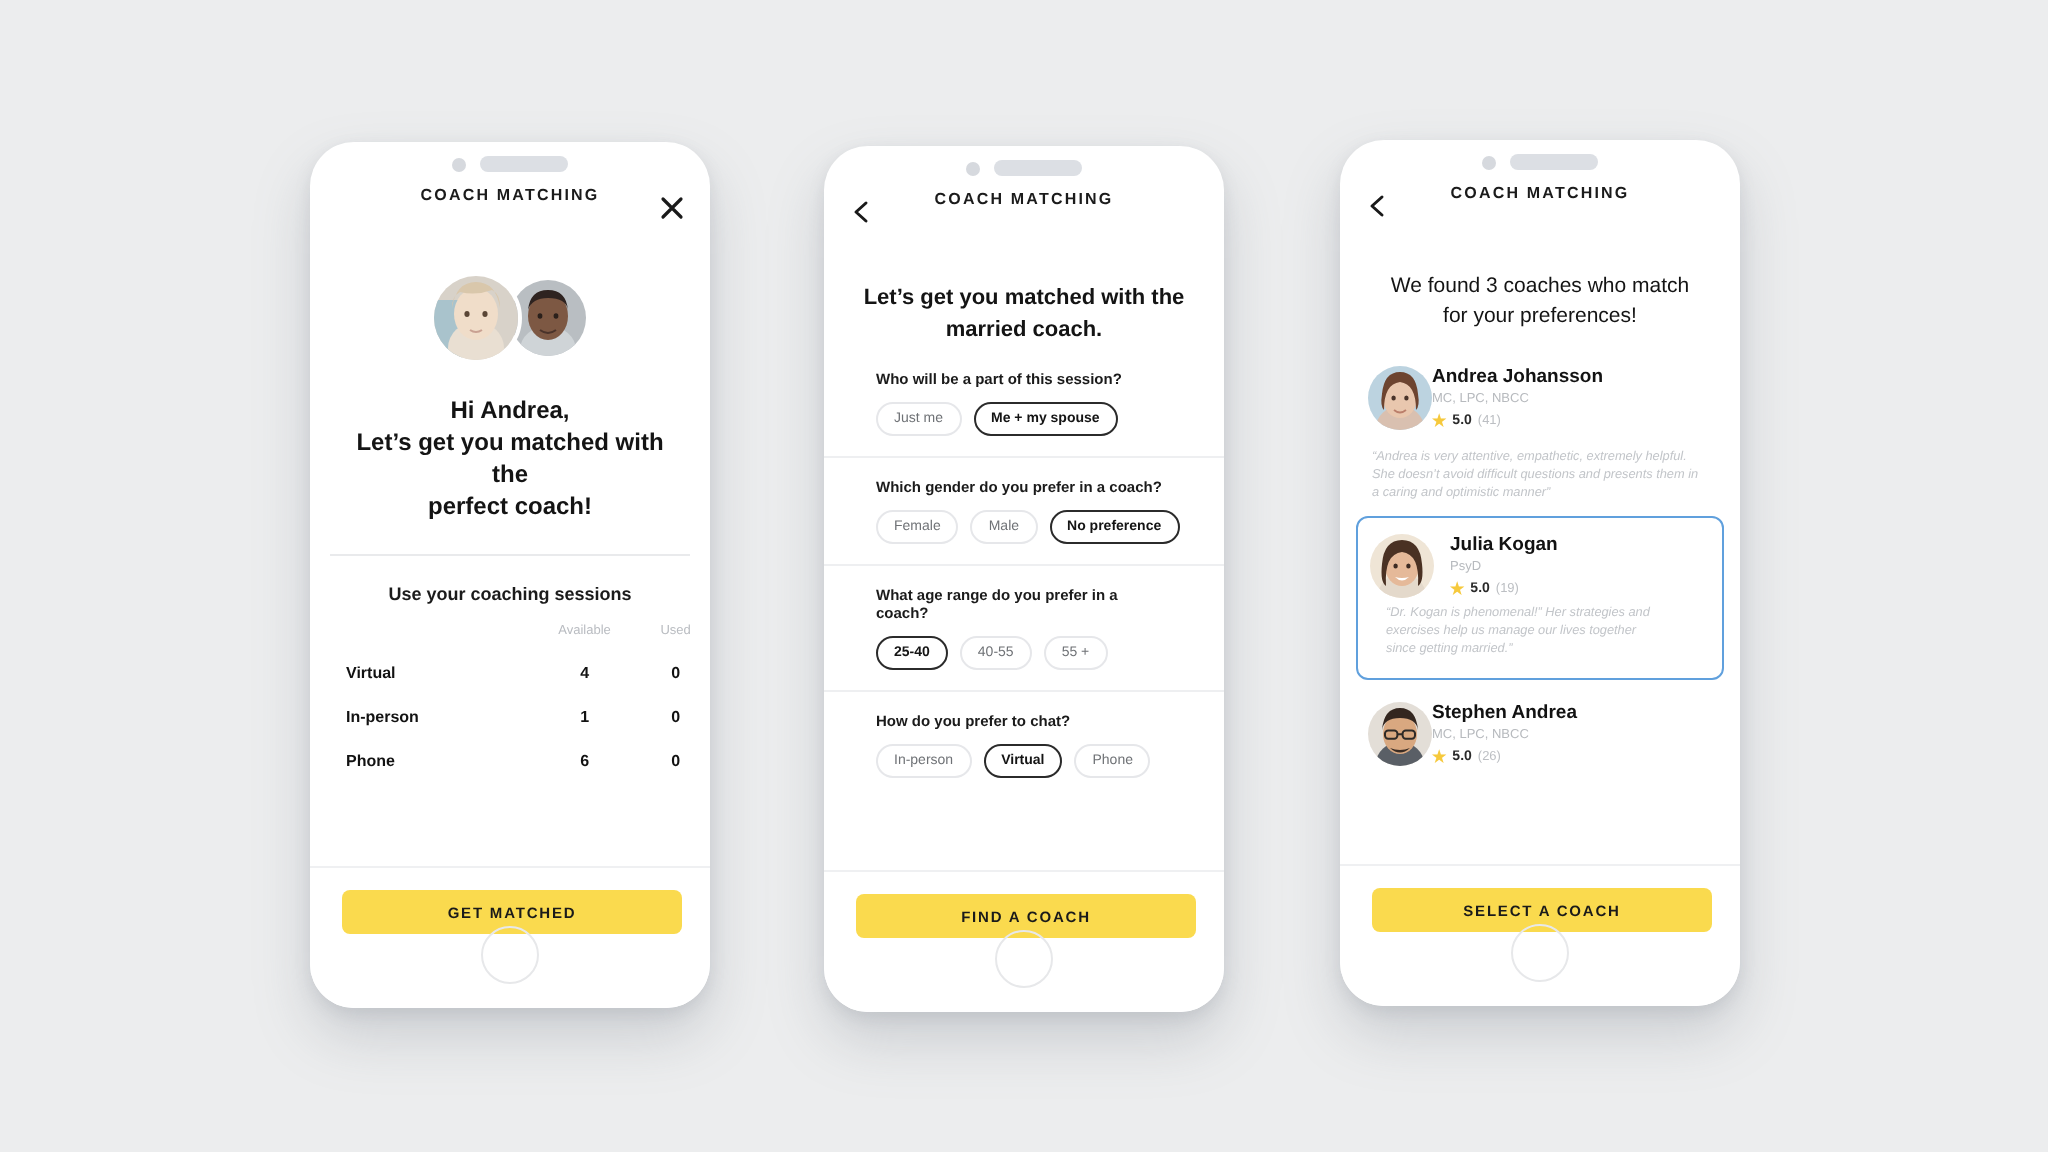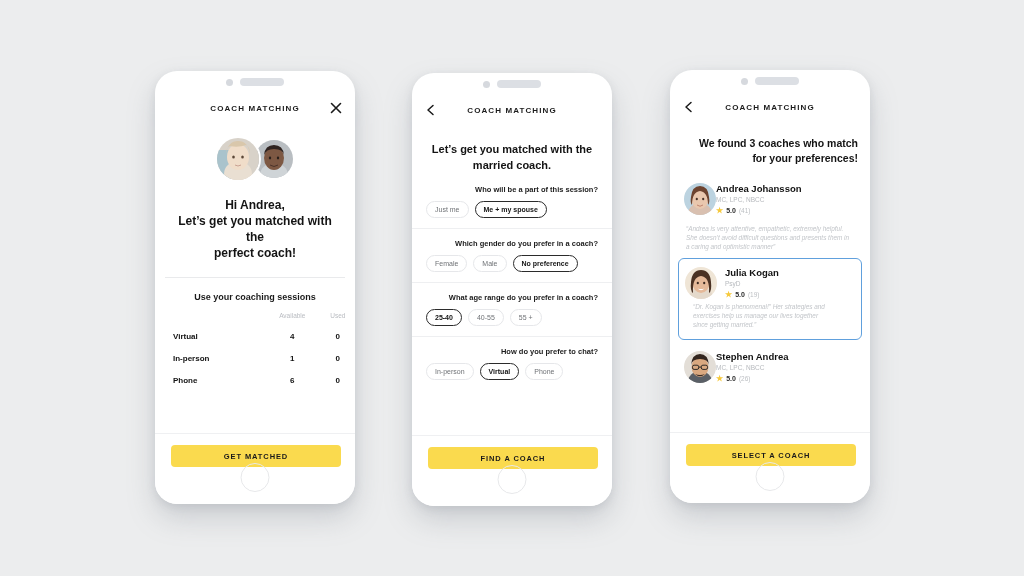--- a/index.html
+++ b/index.html
@@ -23,21 +23,21 @@
   }
   #phone1{left:155px;top:71px;height:433px;}
   #phone2{left:412px;top:73px;height:433px;}
   #phone3{left:670px;top:70px;height:433px;}
 
   .notch{height:22px;display:flex;align-items:center;justify-content:center;gap:7px;}
   .notch .cam{width:7px;height:7px;border-radius:50%;background:#d6d9de;}
   .notch .spk{width:44px;height:8px;border-radius:5px;background:#dcdfe4;}
 
   .topbar{
-    position:relative;height:30px;display:flex;align-items:center;justify-content:center;
+    position:relative;height:30px;display:flex;justify-content:center;
   }
   .topbar .title{
     font-size:8px;font-weight:bold;letter-spacing:1.1px;color:#1b1b1b;
   }
   .icon-btn{
     position:absolute;width:22px;height:22px;display:flex;align-items:center;justify-content:center;
     cursor:pointer;
   }
   .icon-btn.left{left:8px;}
   .icon-btn.right{right:8px;}
@@ -80,33 +80,33 @@
   .home{
     position:absolute;left:50%;transform:translateX(-50%);bottom:12px;
     width:27px;height:27px;border-radius:50%;border:1px solid #e7e8ea;
   }
 
   
   .hero2{
     text-align:center;font-size:11px;font-weight:bold;color:#141414;line-height:16px;
     margin:16px 16px 0 16px;
   }
-  .qsec{padding:0 14px;text-align:right;}
+  .qsec{padding:0 26px;}
   .qsec + .qsec{border-top:1px solid #eeeff1;}
   .qlabel{font-size:7.5px;font-weight:bold;color:#1b1b1b;margin:10px 0 7px 0;}
   .chips{display:flex;gap:6px;margin-bottom:10px;flex-wrap:nowrap;}
   .chip{
     border:1px solid #e6e7ea;border-radius:11px;padding:4px 8px;
     font-size:7px;color:#6f7276;background:#fff;white-space:nowrap;cursor:pointer;
   }
   .chip.sel{border:1.4px solid #2b2b2b;color:#141414;font-weight:bold;}
 
   
   .hero3{
-    text-align:right;font-size:10.5px;font-weight:bold;color:#141414;line-height:15px;
+    text-align:center;font-size:10.5px;font-weight:normal;color:#141414;line-height:15px;
     margin:14px 12px 0 12px;
   }
   .coach-list{margin-top:10px;padding:0 8px;}
   .coach{
     display:flex;gap:0;padding:7px 6px 5px 6px;border-radius:6px;position:relative;cursor:pointer;
   }
   .coach.sel{border:1.2px solid #60a0dd;}
   .coach .pic{width:32px;height:32px;border-radius:50%;overflow:hidden;flex:0 0 32px;position:relative;}
   .cinfo{flex:1;min-width:0;}
   .cname{font-size:9.5px;font-weight:bold;color:#121212;line-height:12px;}

